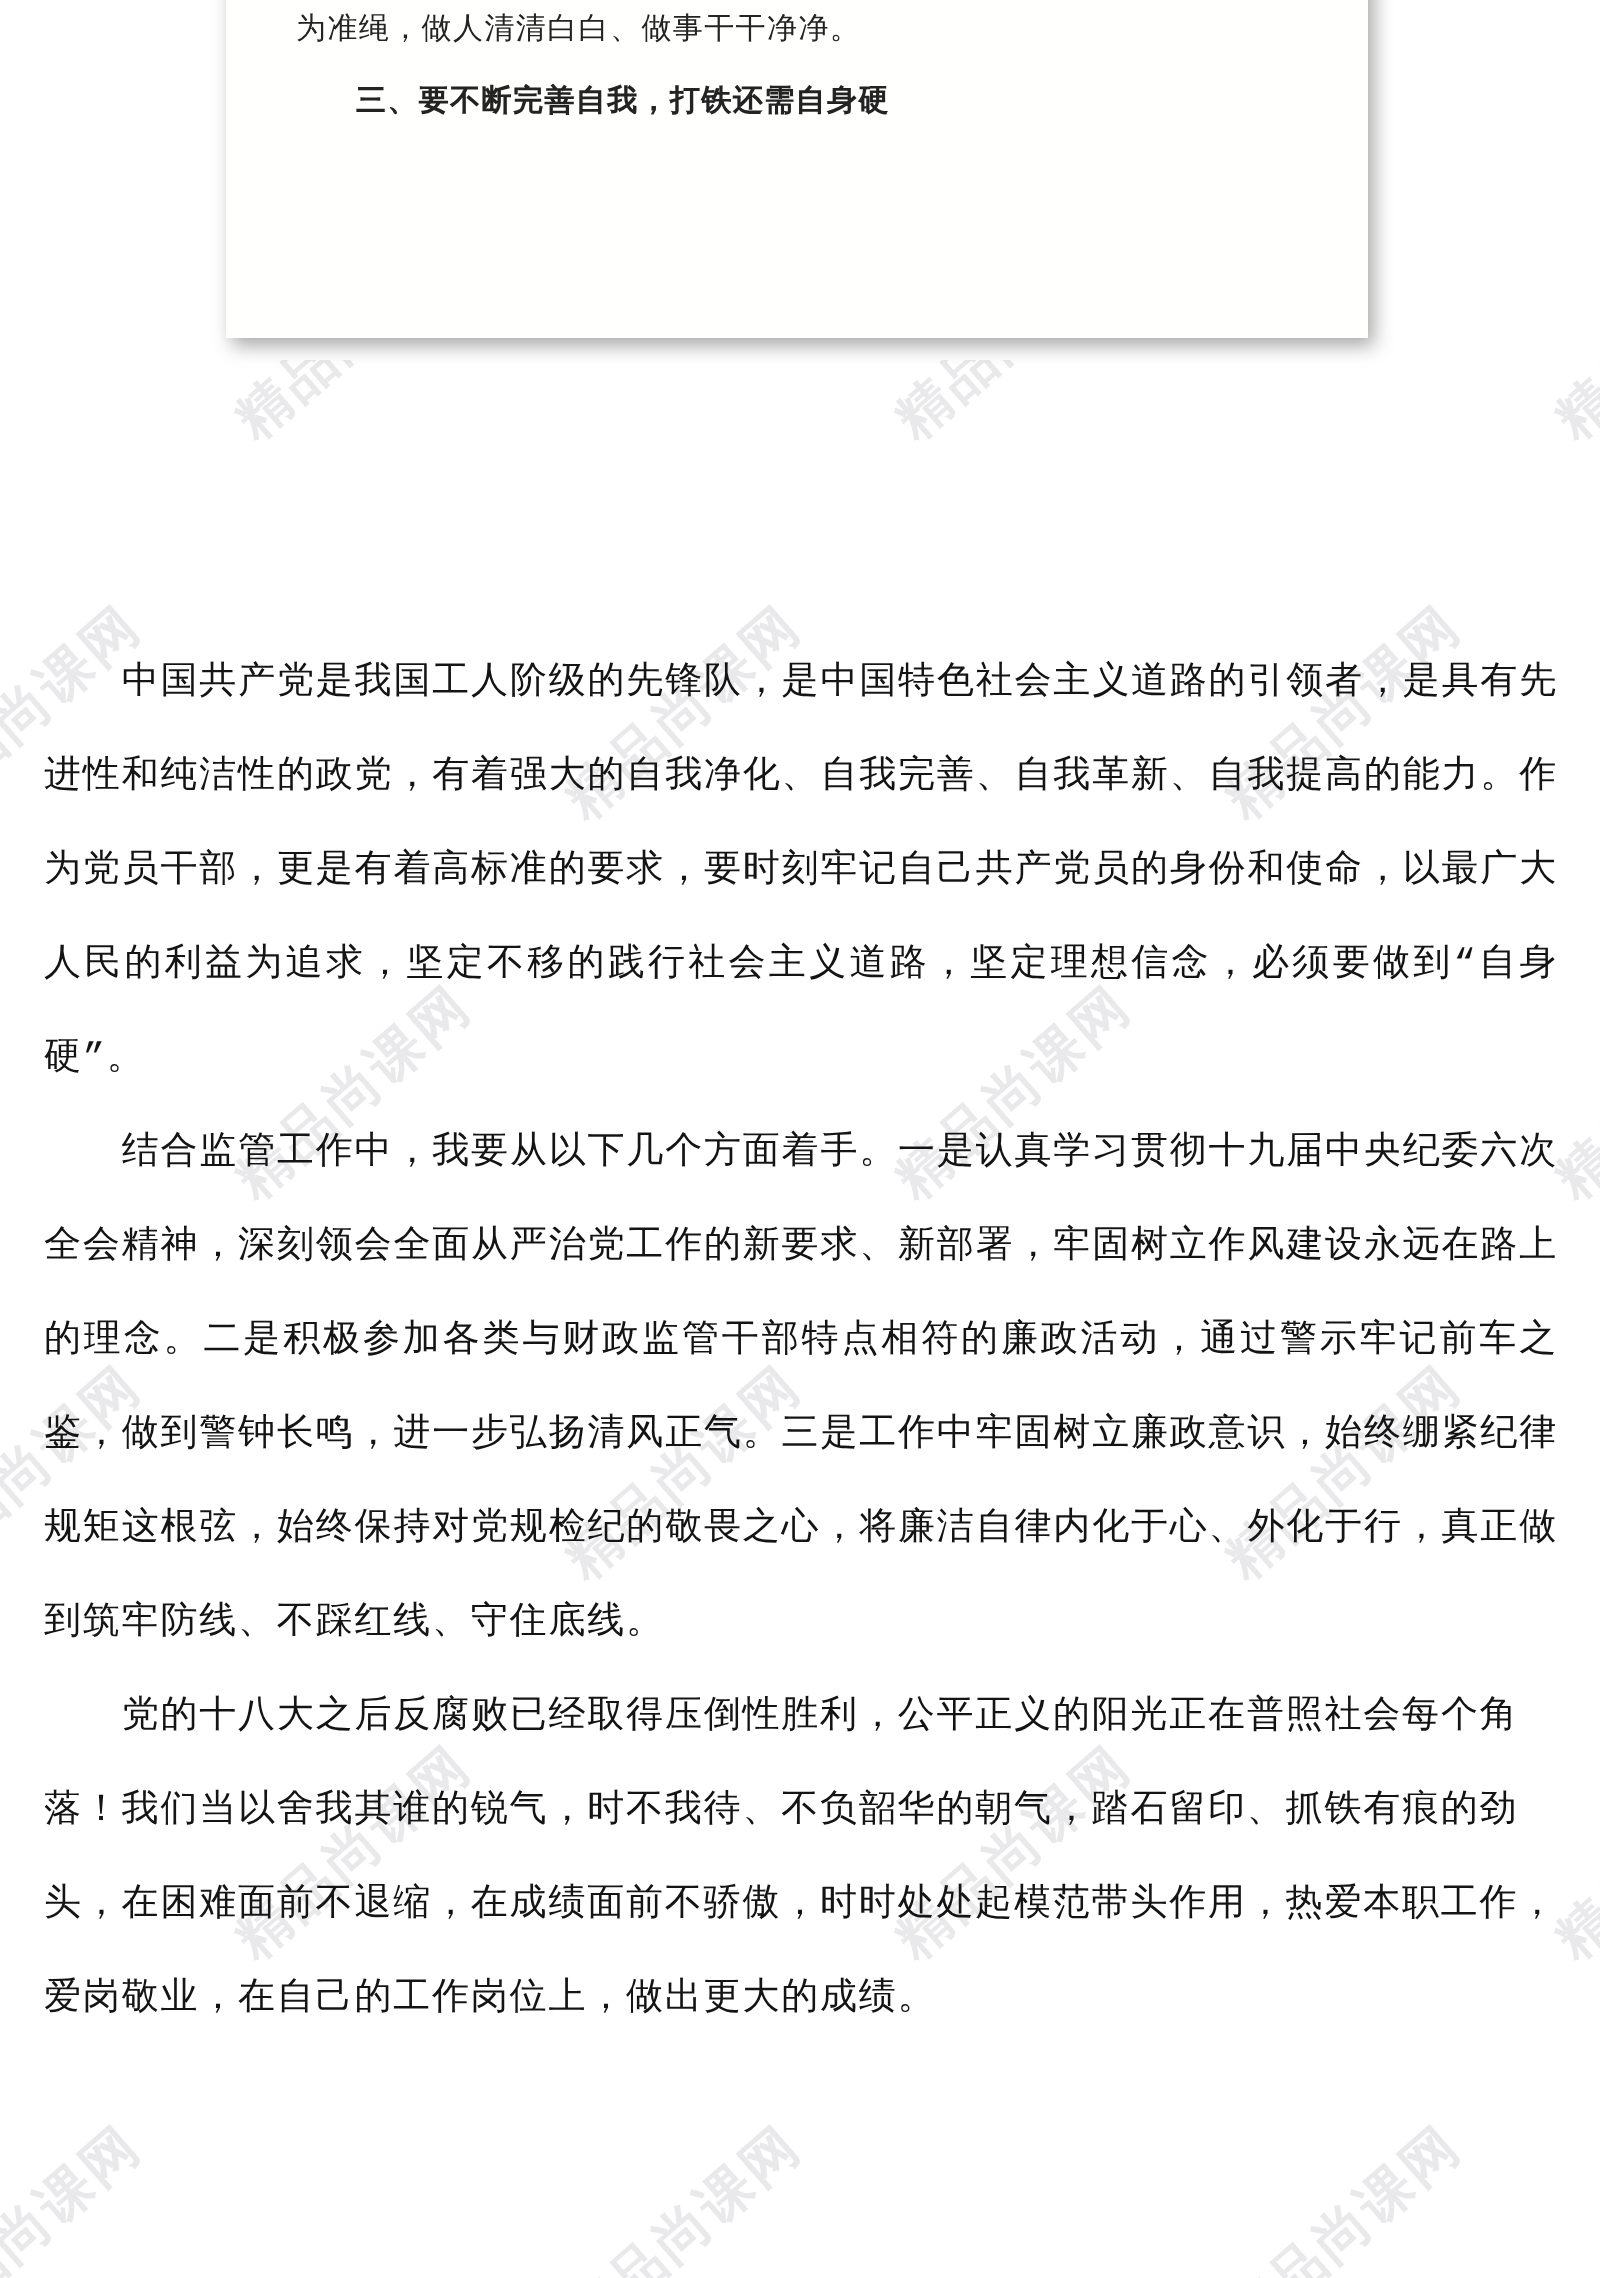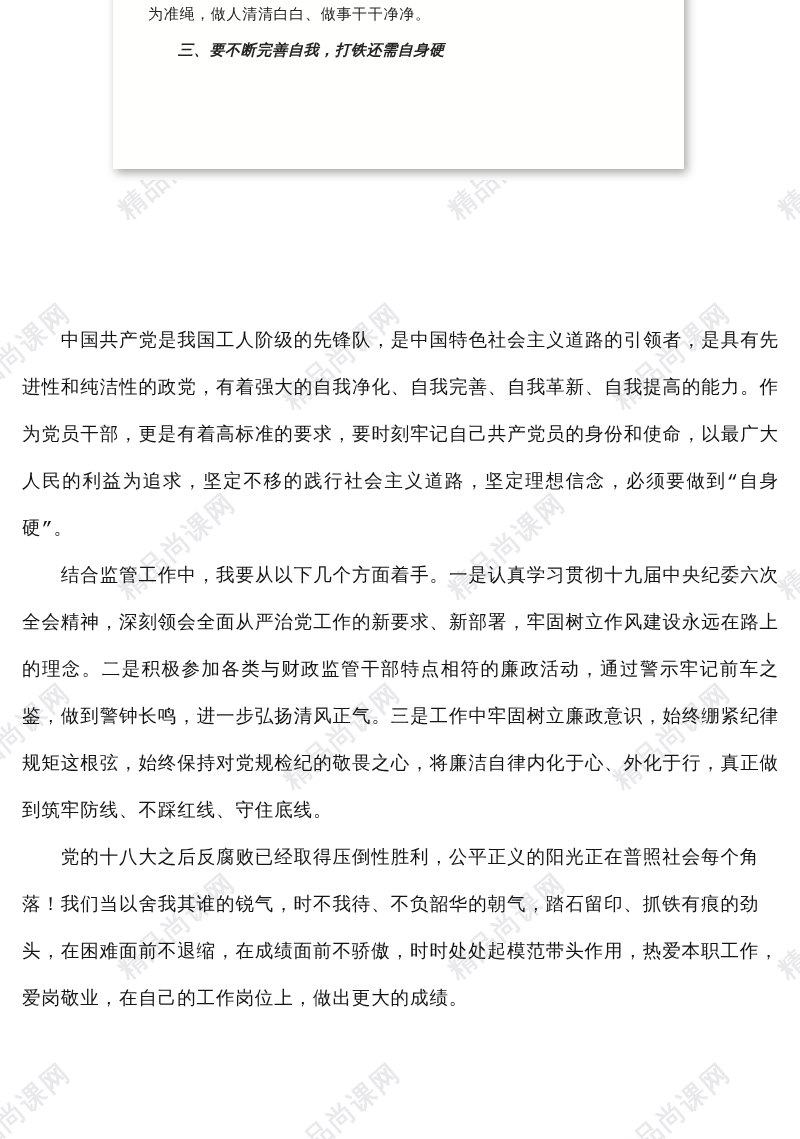--- a/index.html
+++ b/index.html
@@ -40,21 +40,21 @@
   .preview-line {
     position: absolute;
     font-family: "DejaVu Serif", "Liberation Serif", serif;
     font-size: 15px;
     line-height: 14px;
     color: #232323;
     letter-spacing: 0.7px;
     white-space: nowrap;
   }
   .preview-line.l1 { left: 35px; top: 67px; }
-  .preview-line.l2 { left: 65px; top: 103px; font-weight: 700; font-style: italic; }
+  .preview-line.l2 { left: 65px; top: 103px; font-weight: 700; }
 
   
   .watermark-layer {
     position: absolute;
     left: 0;
     top: 180px;
     width: 800px;
     height: 959px;
     overflow: hidden;
     pointer-events: none;

